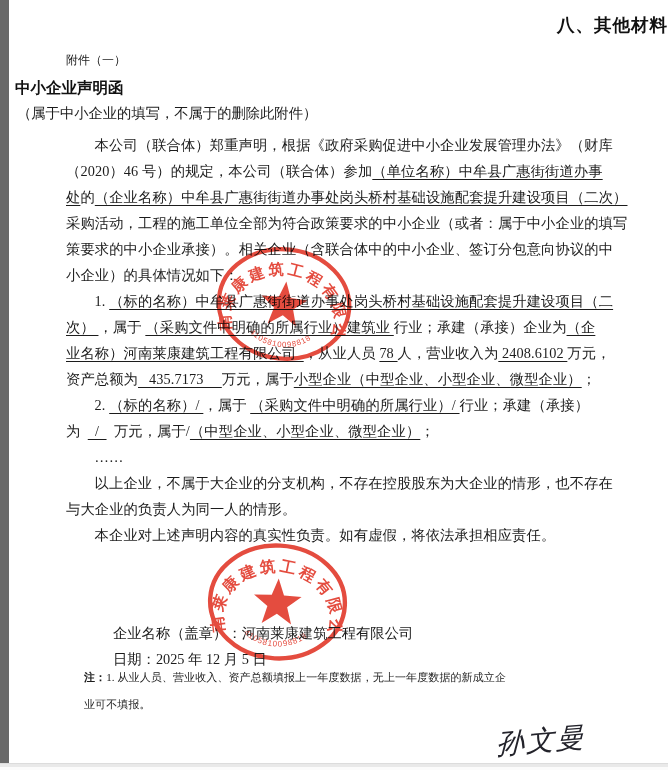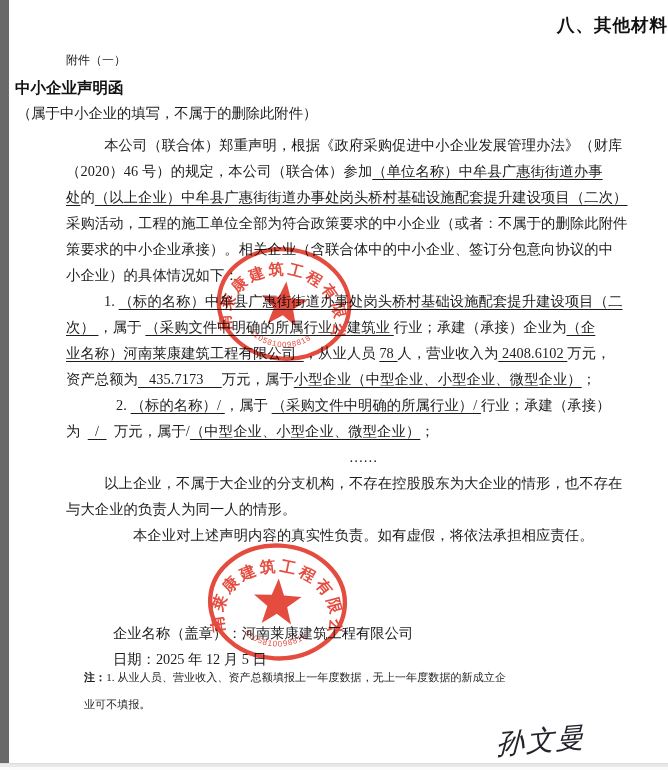--- a/index.html
+++ b/index.html
@@ -38,21 +38,21 @@
     font-size:14.3px;
     padding-left:8px;
   }
   .body-lines{
     position:absolute;left:66px;top:132px;width:566px;
     font-size:14.3px;letter-spacing:0.1px;
   }
   .line{
     height:26px;line-height:26px;white-space:pre;overflow:visible;
   }
-  .line.ind{text-indent:2em;text-align:center;}
+  .line.ind{text-indent:2em;}
   .u{
     text-decoration:underline;
     text-underline-offset:3px;
     text-decoration-thickness:1px;
     margin-top:48px;
   }
   .sig-block{
     position:absolute;left:113px;top:620px;font-size:14.3px;
   }
   .sig-block .sig-line{height:26px;line-height:26px;}
@@ -85,22 +85,22 @@
 
 <div class="attach">附件（一）</div>
 
 <div class="doc-title">中小企业声明函</div>
 
 <div class="doc-note">（属于中小企业的填写，不属于的删除此附件）</div>
 
 <div class="body-lines">
     <div class="line ind"><span>本公司（联合体）郑重声明，根据《政府采购促进中小企业发展管理办法》（财库</span></div>
     <div class="line"><span>（2020）46 号）的规定，本公司（联合体）参加</span><span class="u">（单位名称）中牟县广惠街街道办事</span></div>
-    <div class="line"><span class="u">处</span><span>的</span><span class="u">（以上企业）中牟县广惠街街道办事处岗头桥村基础设施配套提升建设项目（二次）</span></div>
-    <div class="line"><span>采购活动，工程的施工单位全部为符合政策要求的中小企业（或者：不属于的删除此附件</span></div>
+    <div class="line"><span class="u">处</span><span>的</span><span class="u">（企业名称）中牟县广惠街街道办事处岗头桥村基础设施配套提升建设项目（二次）</span></div>
+    <div class="line"><span>采购活动，工程的施工单位全部为符合政策要求的中小企业（或者：属于中小企业的填写</span></div>
     <div class="line"><span>策要求的中小企业承接）。相关企业（含联合体中的中小企业、签订分包意向协议的中</span></div>
     <div class="line"><span>小企业）的具体情况如下：</span></div>
     <div class="line ind"><span>1.&nbsp;</span><span class="u">（标的名称）中牟县广惠街街道办事处岗头桥村基础设施配套提升建设项目（二</span></div>
     <div class="line"><span class="u">次）&nbsp;</span><span>，属于&nbsp;</span><span class="u">（采购文件中明确的所属行业）建筑业&nbsp;</span><span>行业；承建（承接）企业为</span><span class="u">（企</span></div>
     <div class="line"><span class="u">业名称）河南莱康建筑工程有限公司&nbsp;&nbsp;</span><span>，从业人员&nbsp;</span><span class="u">78&nbsp;</span><span>人，营业收入为</span><span class="u">&nbsp;2408.6102&nbsp;</span><span>万元，</span></div>
     <div class="line"><span>资产总额为</span><span class="u">&nbsp;&nbsp;&nbsp;435.7173&nbsp;&nbsp;&nbsp;&nbsp;&nbsp;</span><span>万元，属于</span><span class="u">小型企业（中型企业、小型企业、微型企业）</span><span>；</span></div>
     <div class="line ind"><span>2.&nbsp;</span><span class="u">（标的名称）/&nbsp;</span><span>，属于&nbsp;</span><span class="u">（采购文件中明确的所属行业）/&nbsp;</span><span>行业；承建（承接）</span></div>
     <div class="line"><span>为&nbsp;&nbsp;</span><span class="u">&nbsp;&nbsp;/&nbsp;&nbsp;</span><span>&nbsp;&nbsp;万元，属于/</span><span class="u">（中型企业、小型企业、微型企业）</span><span>；</span></div>
     <div class="line ind"><span>……</span></div>
     <div class="line ind"><span>以上企业，不属于大企业的分支机构，不存在控股股东为大企业的情形，也不存在</span></div>

